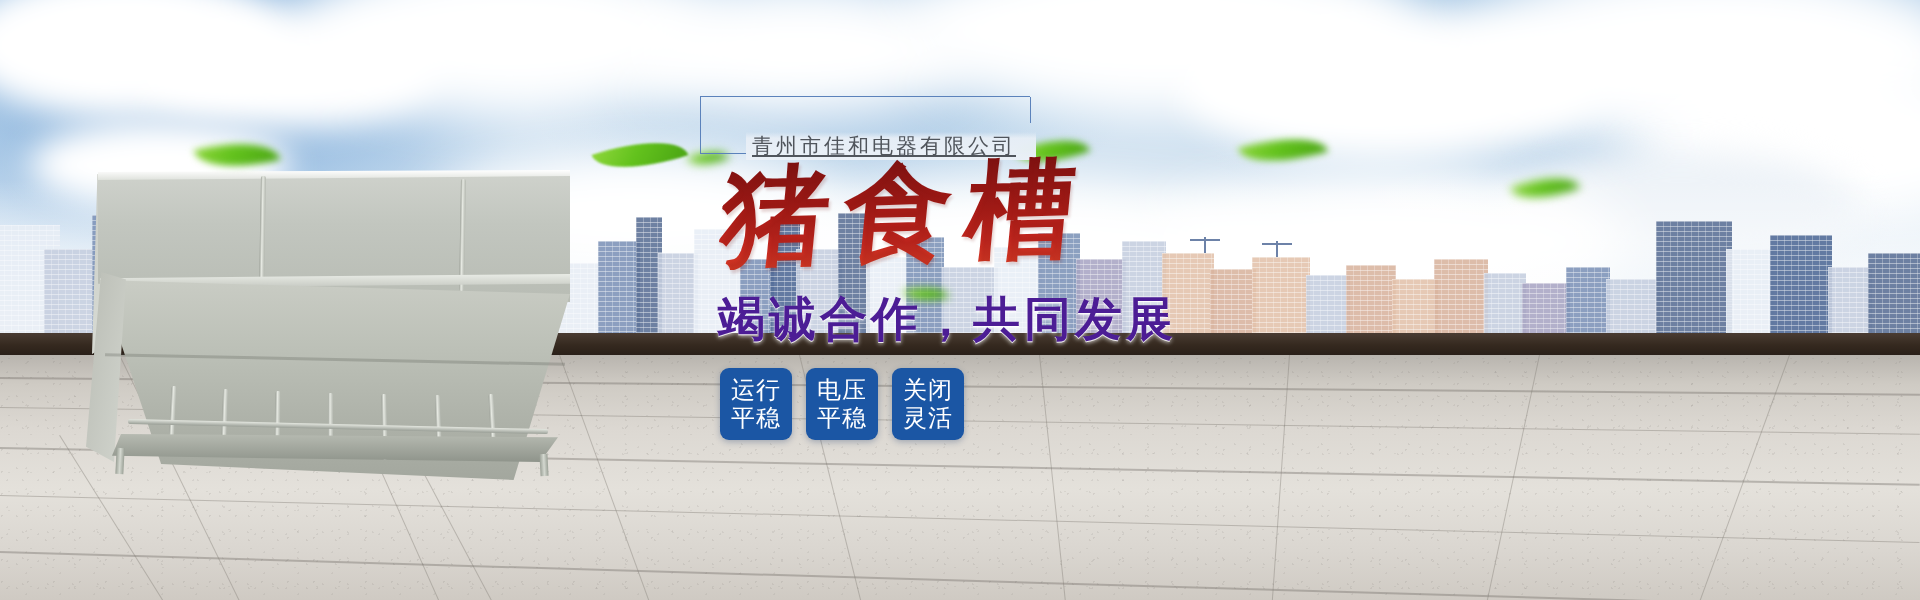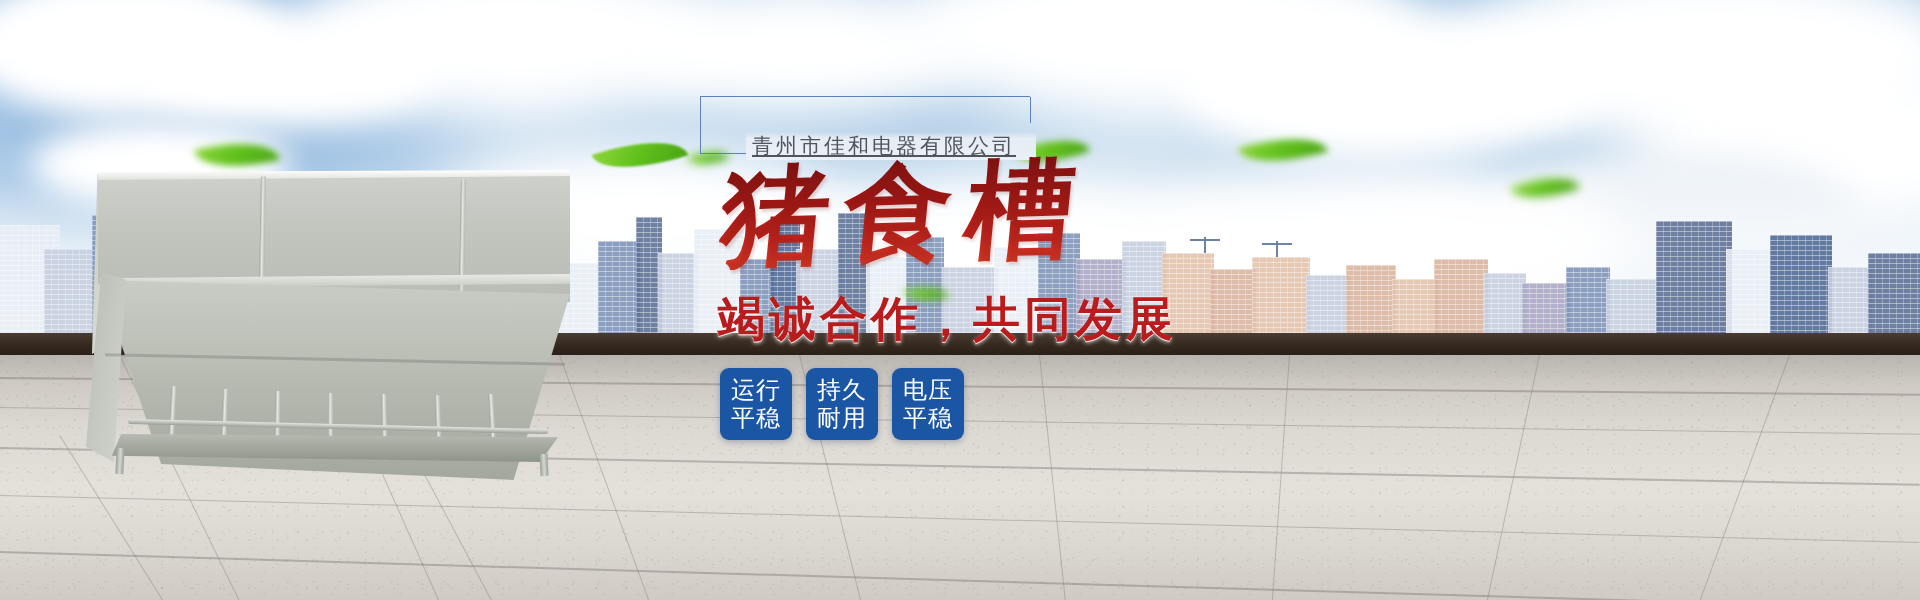--- a/index.html
+++ b/index.html
@@ -267,21 +267,21 @@
     text-shadow: 2px 3px 3px rgba(120,20,14,.18);
     white-space: nowrap;
   }
 
   .subline {
     position: absolute;
     left: 18px; top: 192px;
     font-size: 47px;
     font-weight: bold;
     letter-spacing: 4px;
-    color: #b91c1c;
+    color: #4c1d95;
     white-space: nowrap;
     text-shadow: 0 1px 0 rgba(255,255,255,.85), 0 2px 4px rgba(255,255,255,.7);
     font-family: "Liberation Sans", "DejaVu Sans", sans-serif;
   }
 
   
   .badges {
     position: absolute;
     left: 720px; top: 368px;
     display: flex;
@@ -475,22 +475,22 @@
 
     <div class="subline">竭诚合作，共同发展</div>
   </div>
 
   <div class="badges">
     <div class="badge">
       <span>运行</span>
       <span>平稳</span>
     </div>
     <div class="badge">
-      <span>持久</span>
-      <span>耐用</span>
-    </div>
-    <div class="badge">
       <span>电压</span>
       <span>平稳</span>
     </div>
+    <div class="badge">
+      <span>关闭</span>
+      <span>灵活</span>
+    </div>
   </div>
 
 </div>
 
 </body></html>

